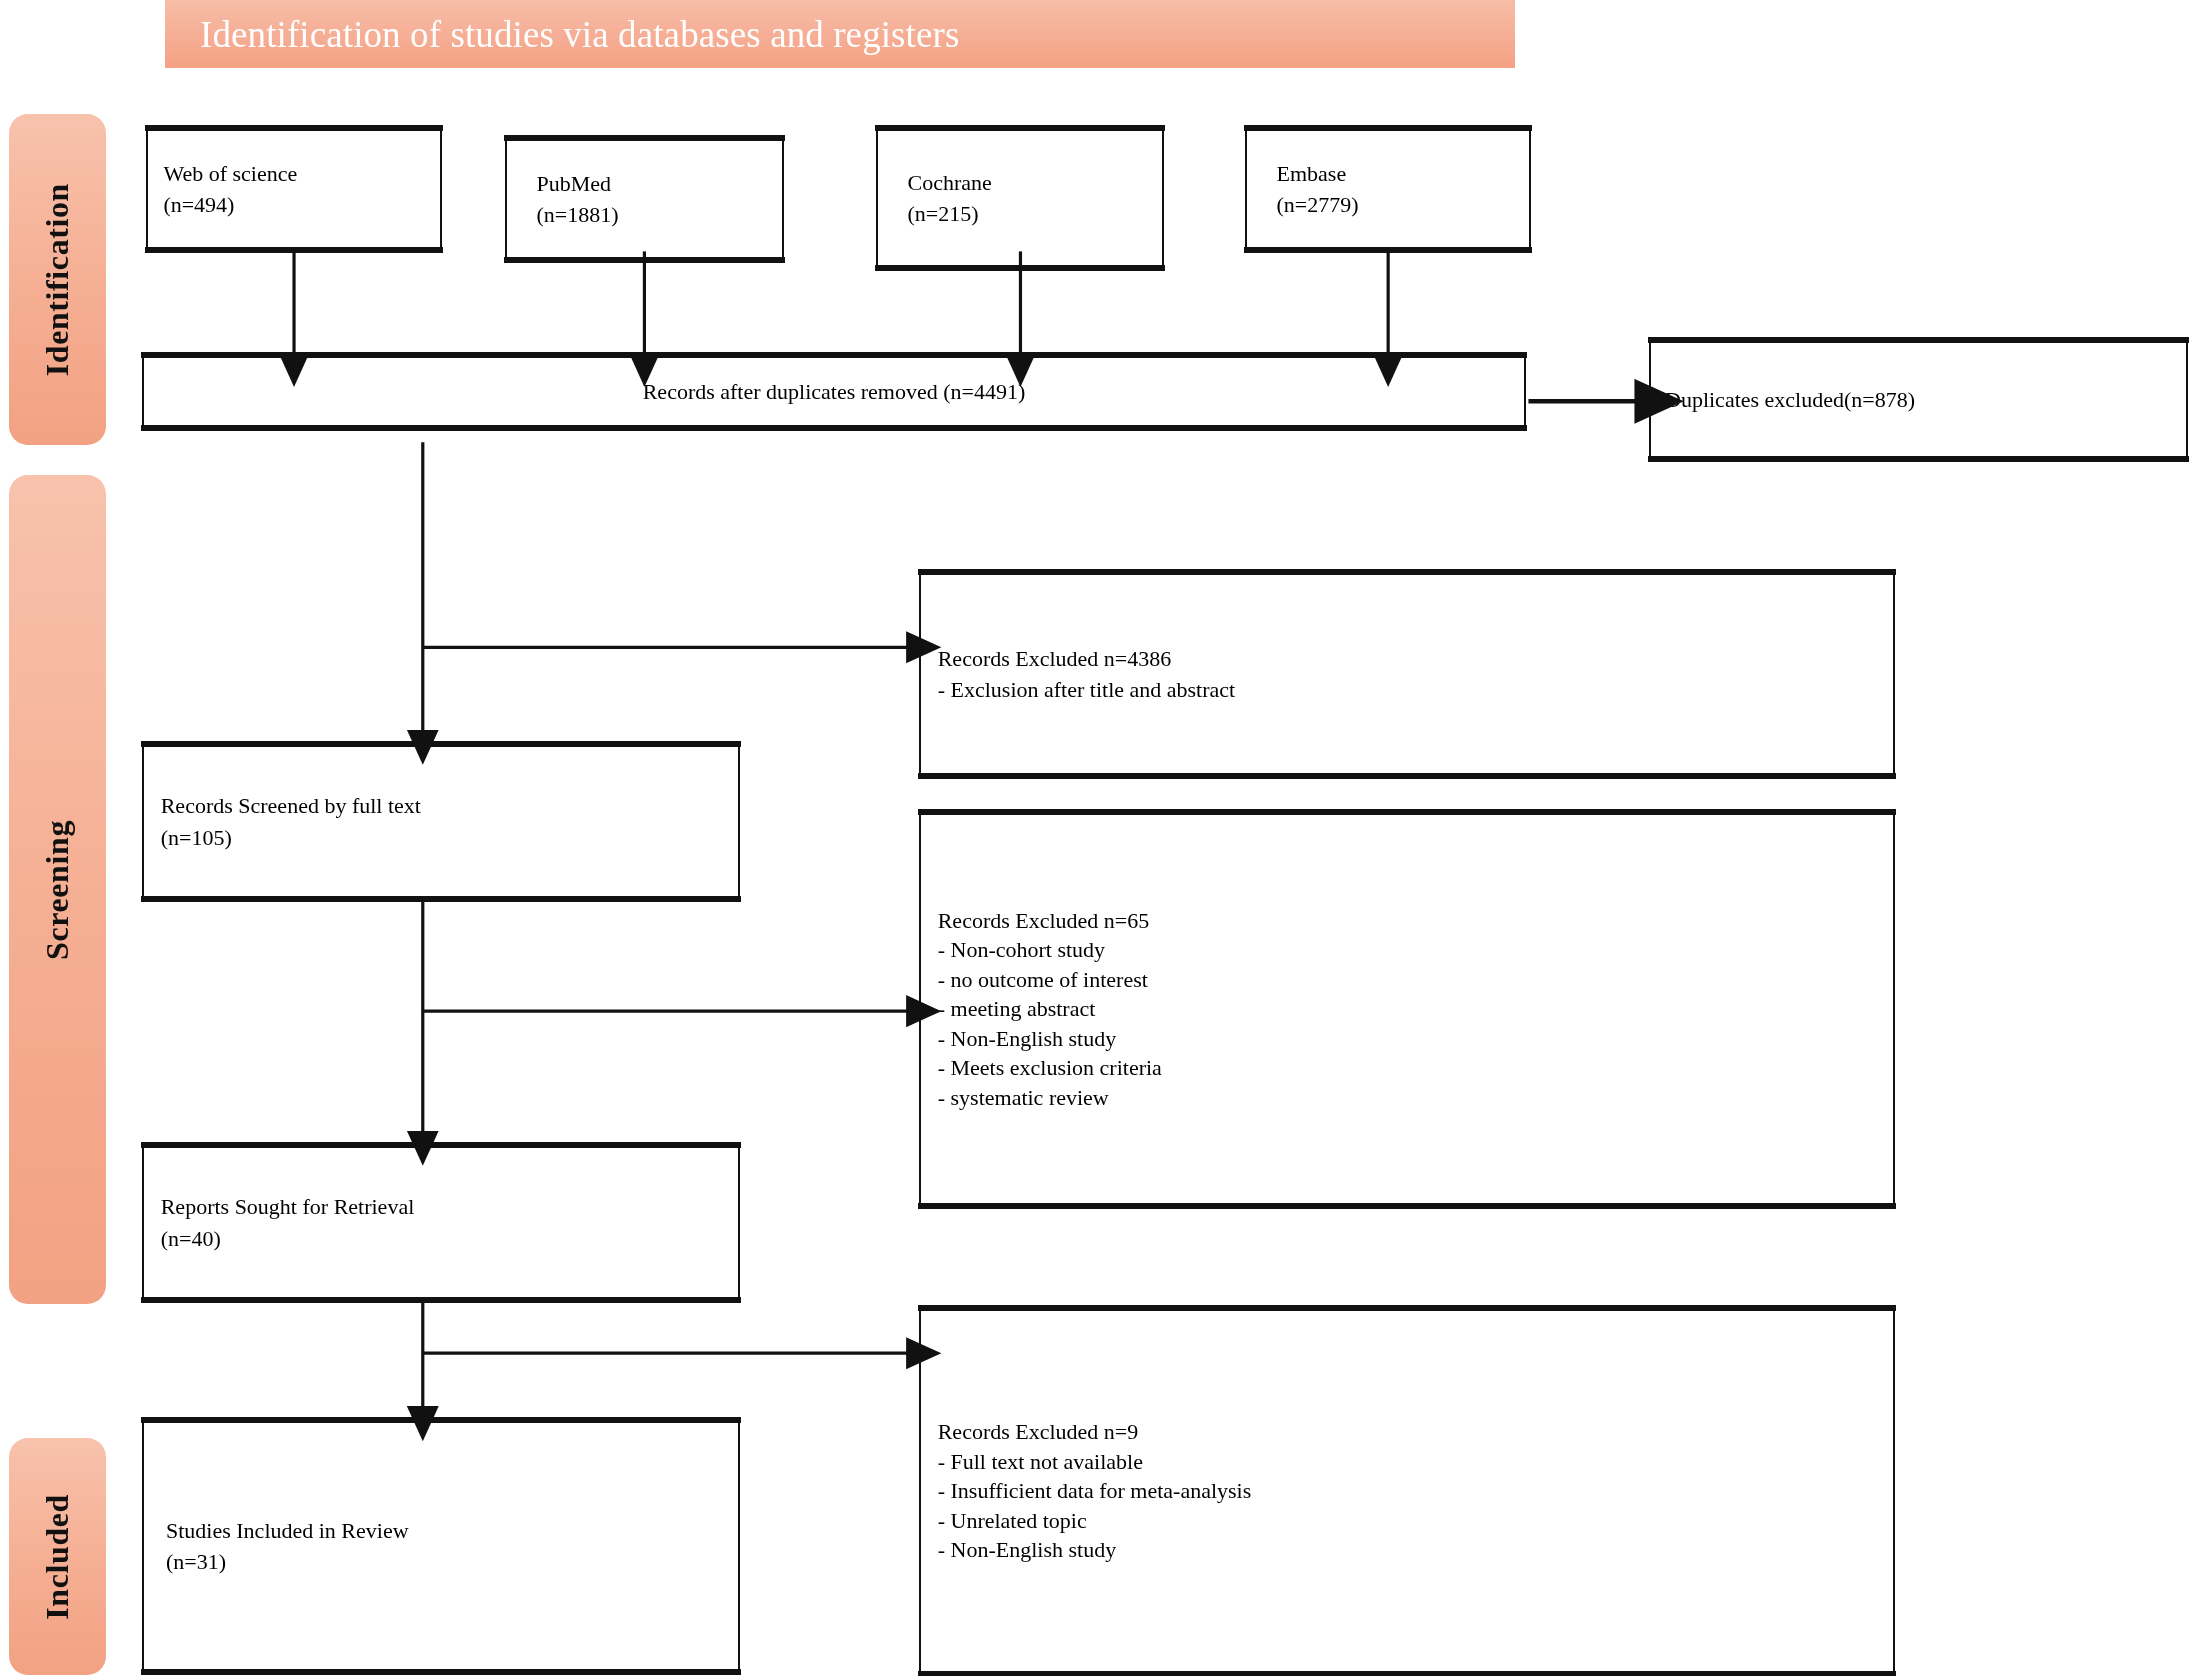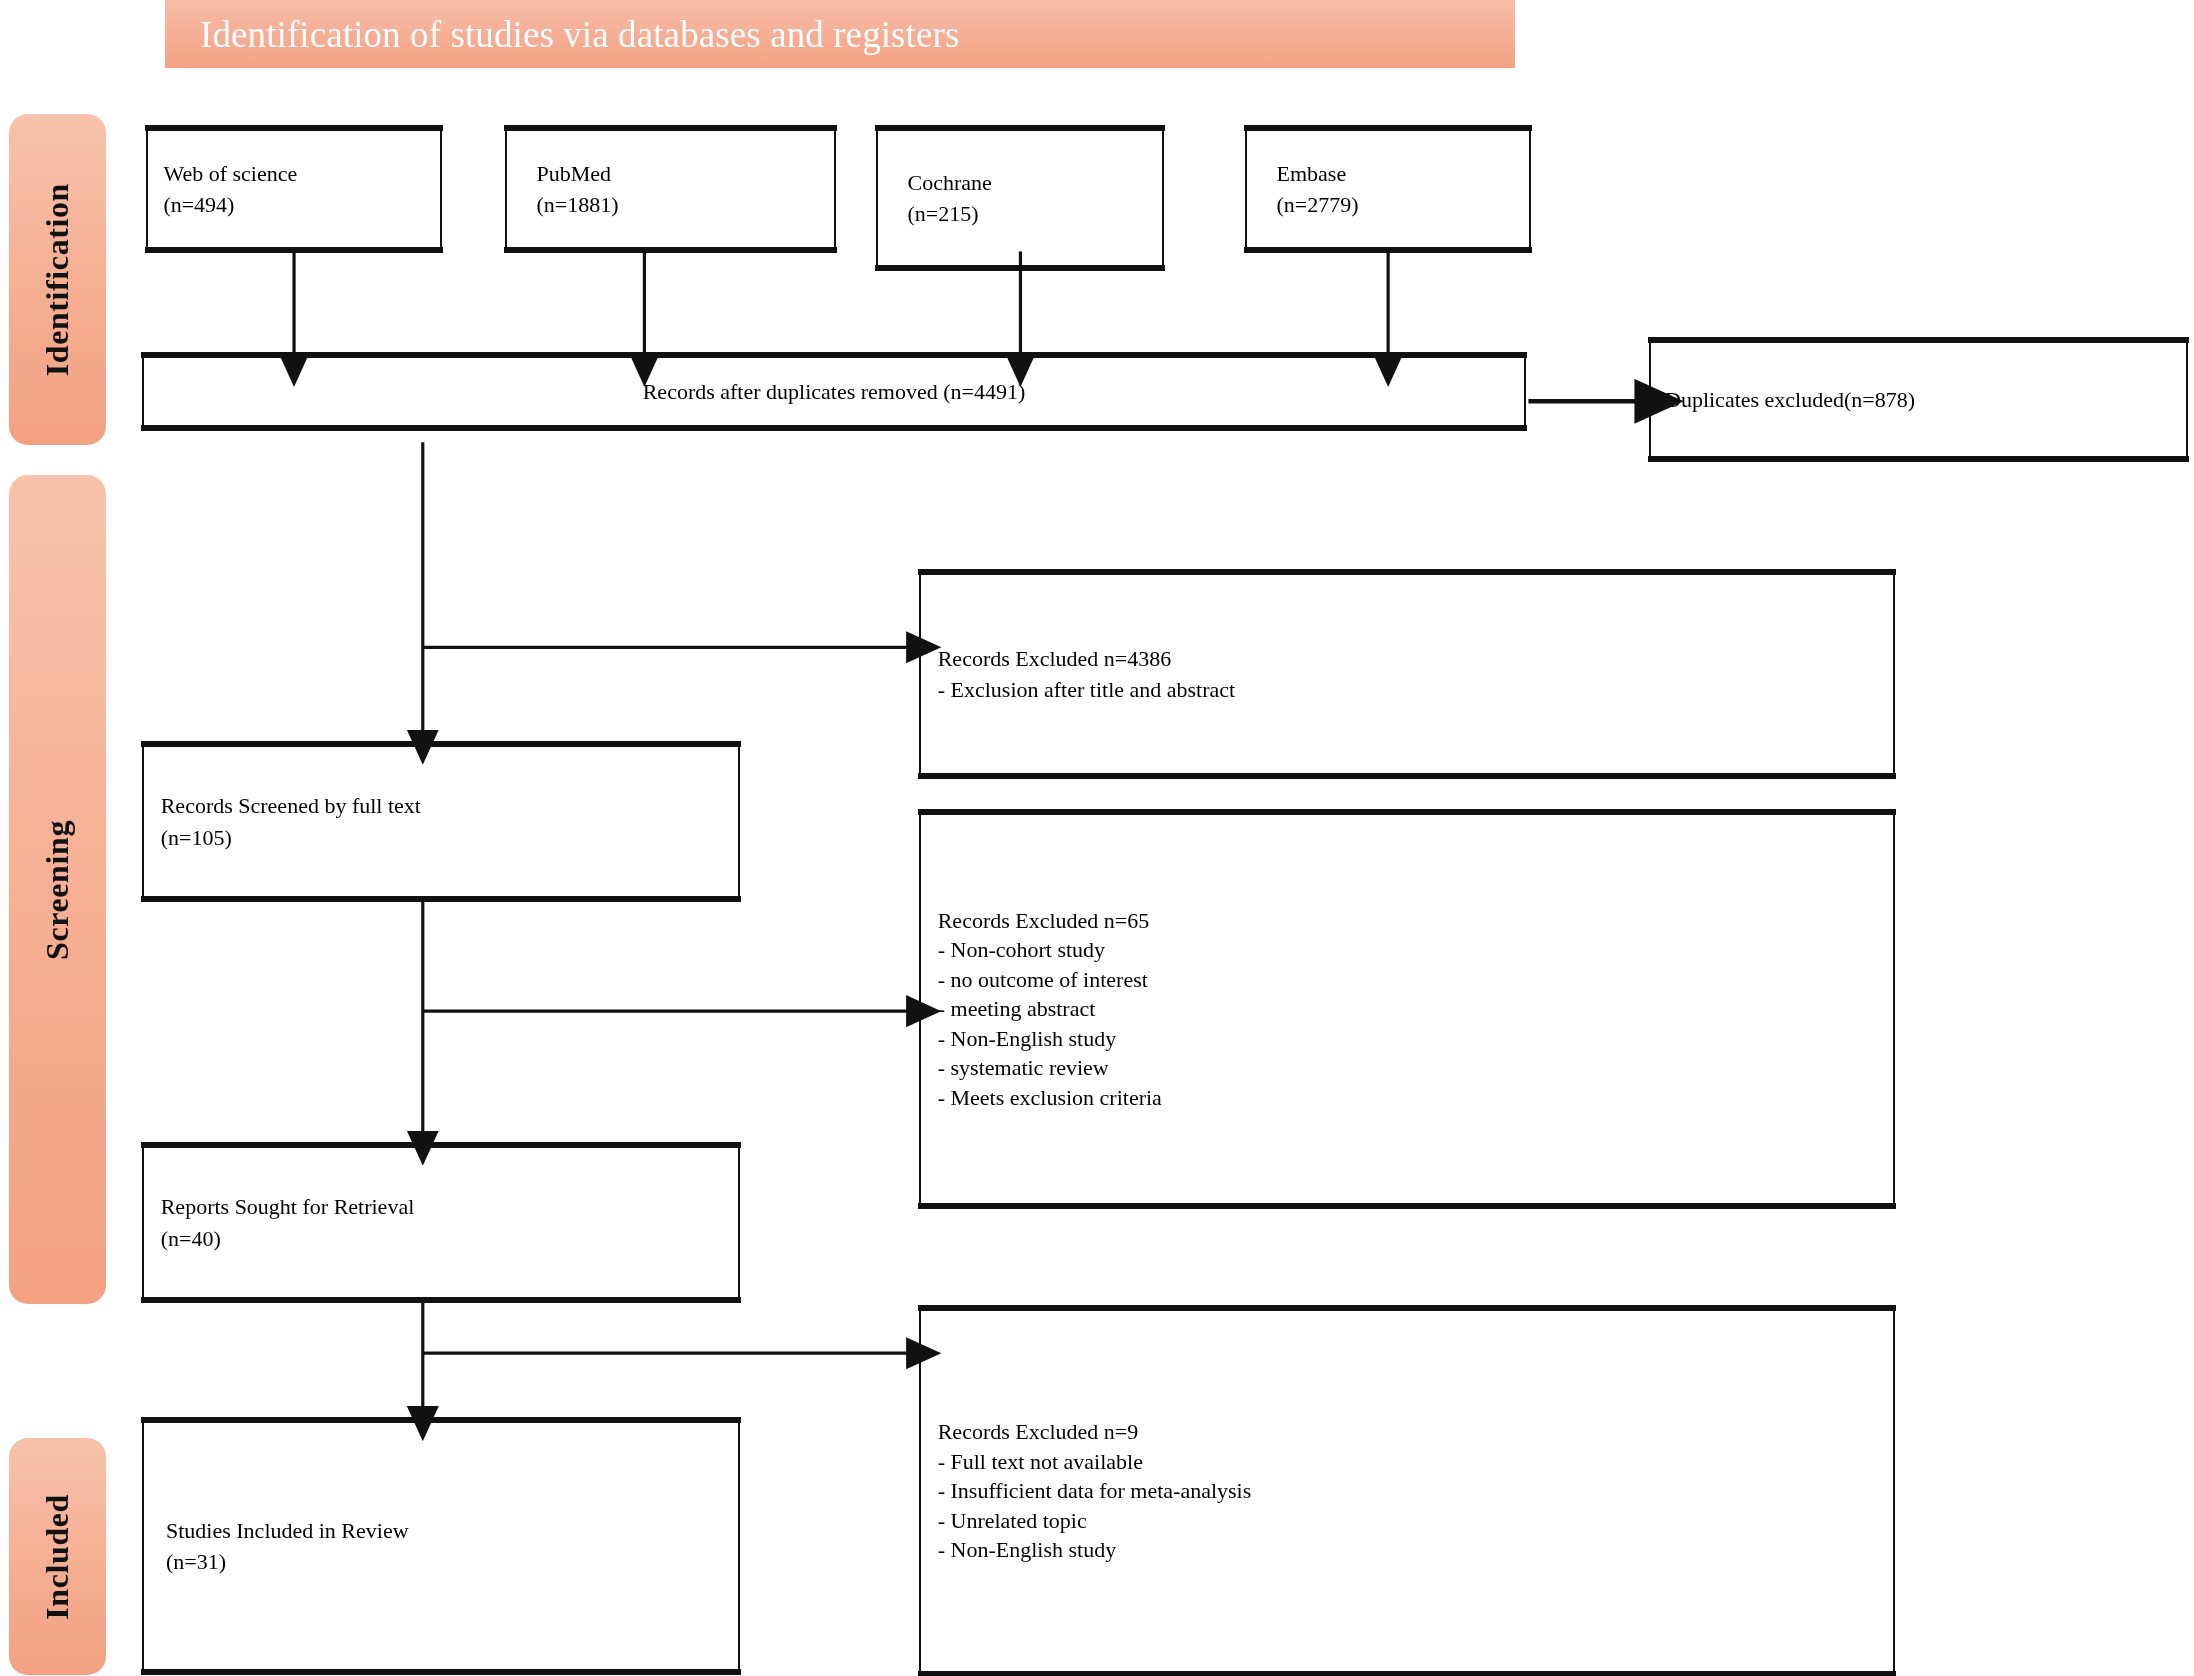--- a/index.html
+++ b/index.html
@@ -36,21 +36,21 @@
   .box.center .line{text-align:center;}
 
   
   .box::before,.box::after{content:"";position:absolute;left:-2.6px;right:-2.6px;
       height:5.8px;background:#111;}
   .box::before{top:-2.6px;}
   .box::after{bottom:-2.6px;}
 
   
   #box-wos     {left:146px; top:126px; width:296px; height:126px;}
-  #box-pubmed  {left:505px; top:126px; width:331px; height:126px;}
+  #box-pubmed  {left:505px; top:136px; width:279px; height:126px;}
   #box-cochrane{left:876px;top:126px; width:288px; height:144px;}
   #box-embase  {left:1245px;top:126px; width:286px; height:126px;}
   #box-wos .txt,#box-pubmed .txt,#box-cochrane .txt,#box-embase .txt{left:15.4px;}
   #box-pubmed .txt,#box-cochrane .txt,#box-embase .txt{left:29.5px;}
 
   
   #box-dedupe{left:142px;top:353px;width:1384px;height:77px;}
   #box-dupexcl{left:1649px;top:338px;width:539px;height:123px;}
   #box-dupexcl .txt{left:14px;}
 
@@ -140,22 +140,22 @@
     </div>
   </div>
 
   <div class="box" id="box-excl2">
     <div class="txt">
       <div class="line">Records Excluded n=65</div>
       <div class="line">- Non-cohort study</div>
       <div class="line">- no outcome of interest</div>
       <div class="line">- meeting abstract</div>
       <div class="line">- Non-English study</div>
+      <div class="line">- Meets exclusion criteria</div>
       <div class="line">- systematic review</div>
-      <div class="line">- Meets exclusion criteria</div>
     </div>
   </div>
 
   <div class="box" id="box-reports">
     <div class="txt">
       <div class="line">Reports Sought for Retrieval</div>
       <div class="line">(n=40)</div>
     </div>
   </div>
 

